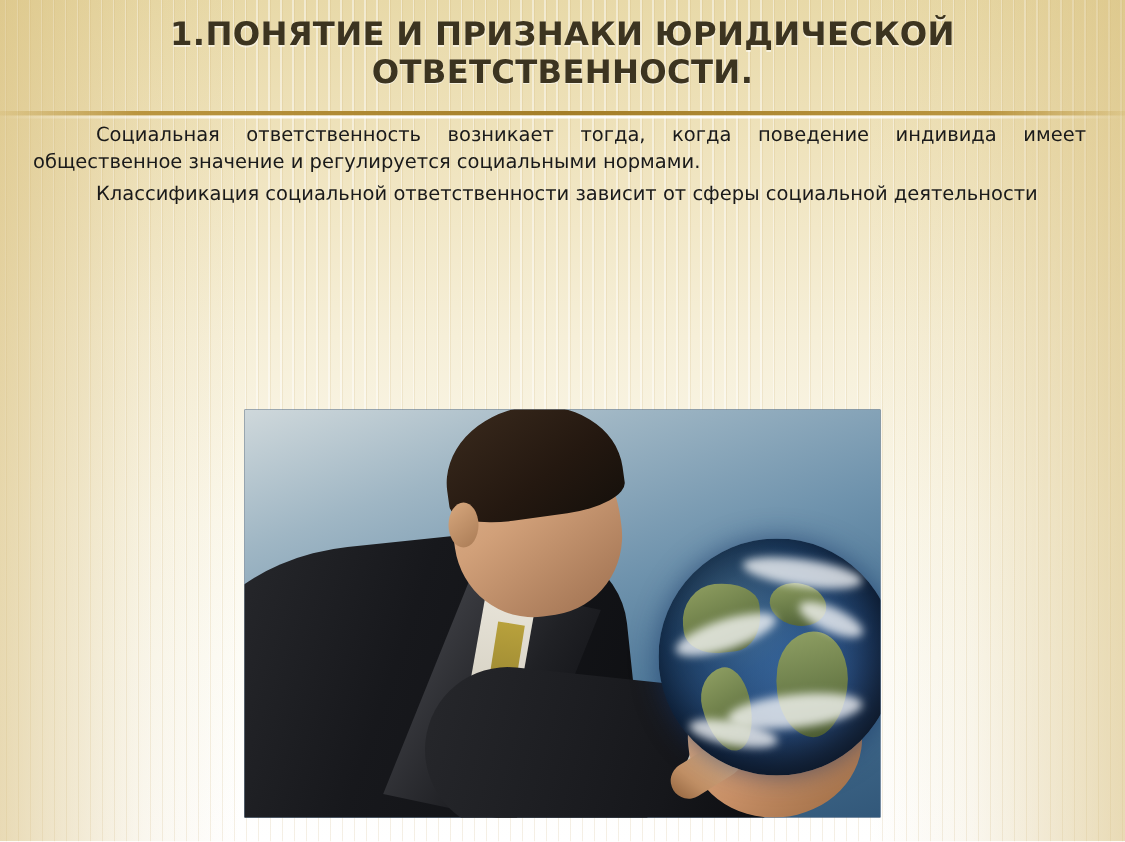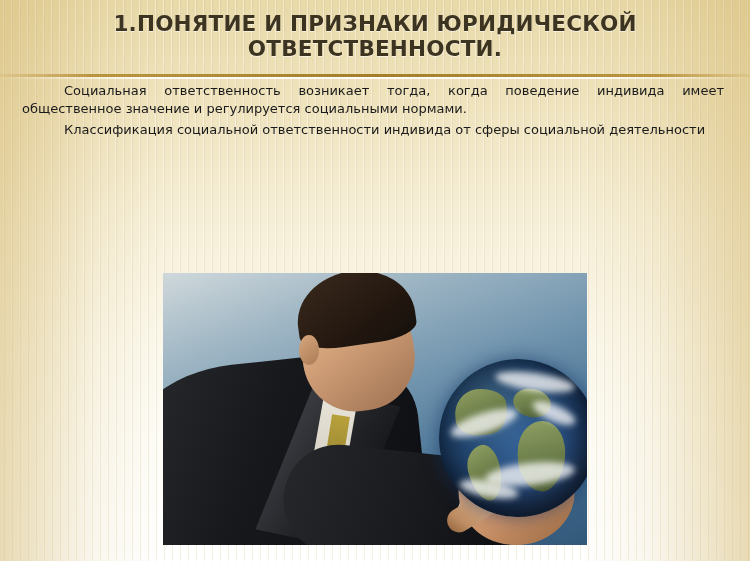--- a/index.html
+++ b/index.html
@@ -282,21 +282,21 @@
 <div class="slide">
 
   <div class="title-block">
     <h1 class="slide-title">1.Понятие и признаки юридической ответственности.</h1>
   </div>
   <div class="title-rule"></div>
   <div class="title-rule-light"></div>
 
   <div class="body-block">
     <p class="para">Социальная ответственность возникает тогда, когда поведение индивида имеет общественное значение и регулируется социальными нормами.</p>
-    <p class="para last">Классификация социальной ответственности индивида от сферы социальной деятельности</p>
+    <p class="para last">Классификация социальной ответственности зависит от сферы социальной деятельности</p>
   </div>
 
   <div class="photo-wrap">
     <div class="photo">
       <div class="suit"></div>
       <div class="suit-collar"></div>
       <div class="shirt"></div>
       <div class="tie"></div>
       <div class="head"></div>
       <div class="hair"></div>

